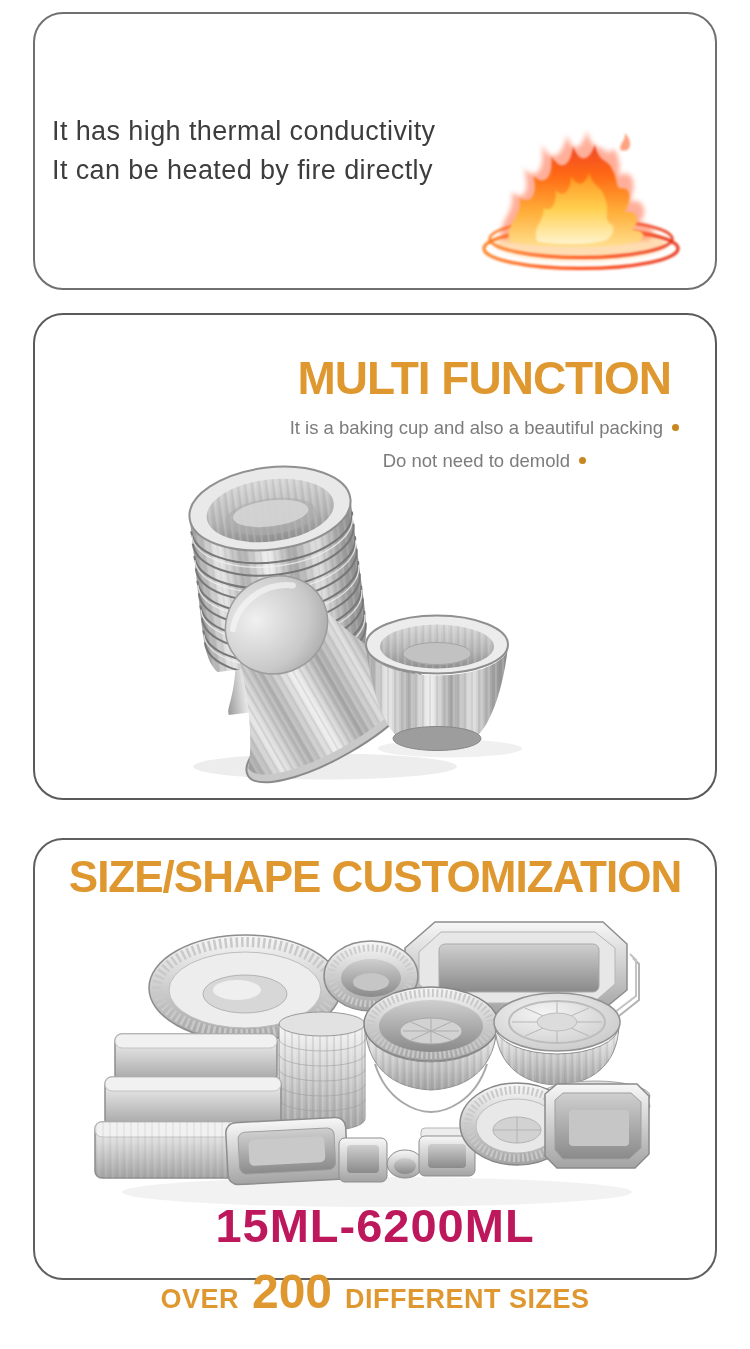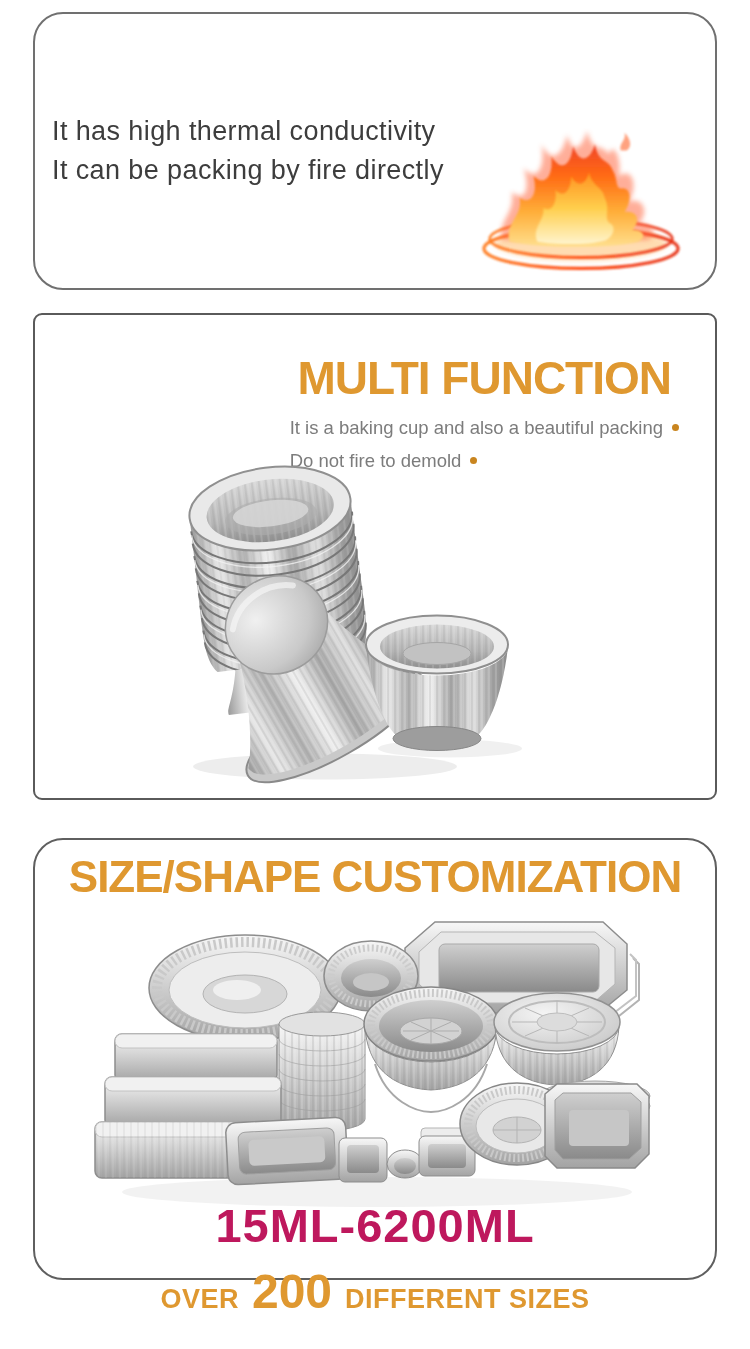--- a/index.html
+++ b/index.html
@@ -1,34 +1,34 @@
 <!DOCTYPE html>
 <html><head>
 <meta charset="utf-8">
 <style>
   html,body{margin:0;padding:0;background:#ffffff;}
   .page{position:relative;width:750px;height:1349px;background:#ffffff;overflow:hidden;
         font-family:"Liberation Sans", sans-serif;}
   .card{position:absolute;left:33px;width:684px;background:#ffffff;border:2px solid #6f6f6f;
         border-radius:30px;box-sizing:border-box;}
   .card-1{top:12px;height:278px;border-color:#707070;}
-  .card-2{top:313px;height:487px;border-color:#5a5a5a;border-radius:9px;}
+  .card-2{top:313px;height:487px;border-color:#5a5a5a;}
   .card-3{top:838px;height:442px;border-color:#5f5f5f;}
 
   
   .thermal-text{position:absolute;left:17px;top:98px;margin:0;color:#3d3d3d;
                 font-size:27px;line-height:39px;letter-spacing:.4px;white-space:nowrap;}
   .thermal-text p{margin:0;}
   .fire-wrap{position:absolute;left:437px;top:114px;width:218px;height:150px;}
 
   
   .mf-title{position:absolute;top:36px;right:44px;margin:0;color:#df9830;
             font-size:46px;font-weight:bold;letter-spacing:-1px;white-space:nowrap;}
   .mf-bullets{position:absolute;top:96px;right:36px;margin:0;padding:0;list-style:none;}
-  .mf-bullets li{display:flex;justify-content:flex-start;align-items:center;height:33px;
+  .mf-bullets li{display:flex;justify-content:center;align-items:center;height:33px;
                  color:#7c7c7c;font-size:18.5px;white-space:nowrap;}
   .dot{width:7px;height:7px;border-radius:50%;background:#c9851f;margin-left:9px;flex:0 0 auto;}
   .cups-wrap{position:absolute;left:85px;top:130px;width:420px;height:348px;}
 
   
   .sc-title{position:absolute;top:12px;left:0;width:100%;margin:0;text-align:center;
             color:#df9830;font-size:44px;font-weight:bold;letter-spacing:-1px;white-space:nowrap;}
   .containers-wrap{position:absolute;left:52px;top:74px;width:580px;height:300px;}
   .size-range{position:absolute;top:358px;left:0;width:100%;text-align:center;
               color:#be185d;font-size:47px;font-weight:bold;letter-spacing:1px;}
@@ -38,21 +38,21 @@
   .sizes-line .big{font-size:48px;}
 </style>
 </head>
 <body>
 
 <div class="page">
 
   <section class="card card-1">
     <div class="thermal-text">
       <p>It has high thermal conductivity</p>
-      <p>It can be packing by fire directly</p>
+      <p>It can be heated by fire directly</p>
     </div>
     <div class="fire-wrap">
       <svg viewBox="0 0 220 150" width="218" height="150">
         <defs>
           <linearGradient id="fgA" x1="0" y1="1" x2="0" y2="0">
             <stop offset="0" stop-color="#ffdf8e"></stop>
               <stop offset="0.35" stop-color="#ffad38"></stop>
             <stop offset="0.7" stop-color="#ff6a14"></stop>
               <stop offset="1" stop-color="#f0452a"></stop>
           </linearGradient>
@@ -90,21 +90,21 @@
   </section>
 
   <section class="card card-2">
     <h2 class="mf-title">MULTI FUNCTION</h2>
     <ul class="mf-bullets">
       <li>
         <span>It is a baking cup and also a beautiful packing</span>
         <span class="dot"></span>
       </li>
       <li>
-        <span>Do not fire to demold</span>
+        <span>Do not need to demold</span>
         <span class="dot"></span>
       </li>
     </ul>
     <div class="cups-wrap">
       <svg viewBox="0 0 420 345" width="420" height="348">
         <defs>
           <linearGradient id="foilV" x1="0" y1="0" x2="1" y2="0">
             <stop offset="0" stop-color="#9a9a9a"></stop>
               <stop offset="0.15" stop-color="#e8e8e8"></stop>
             <stop offset="0.3" stop-color="#b0b0b0"></stop>

